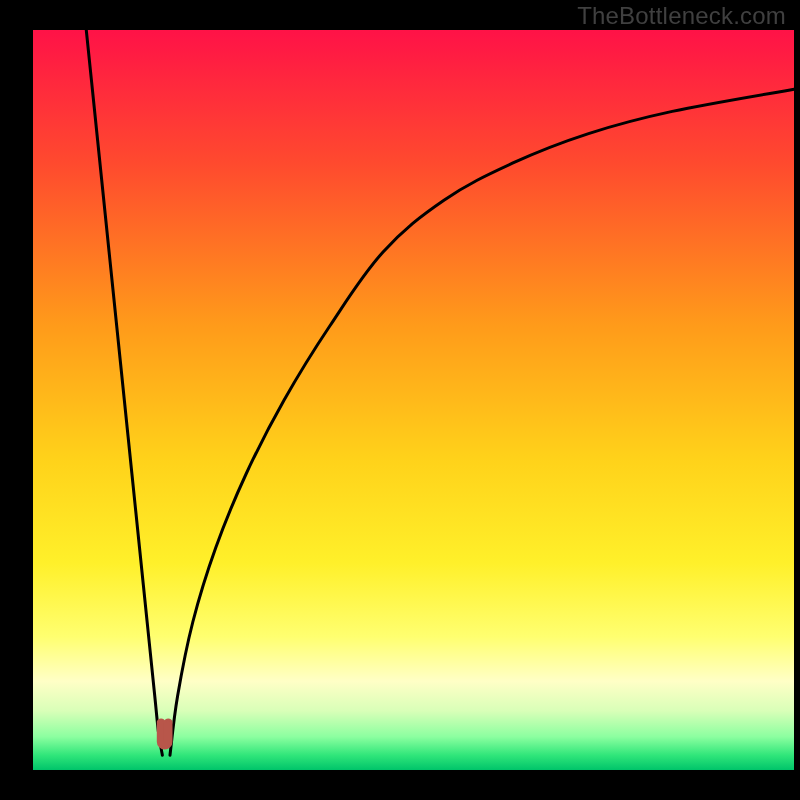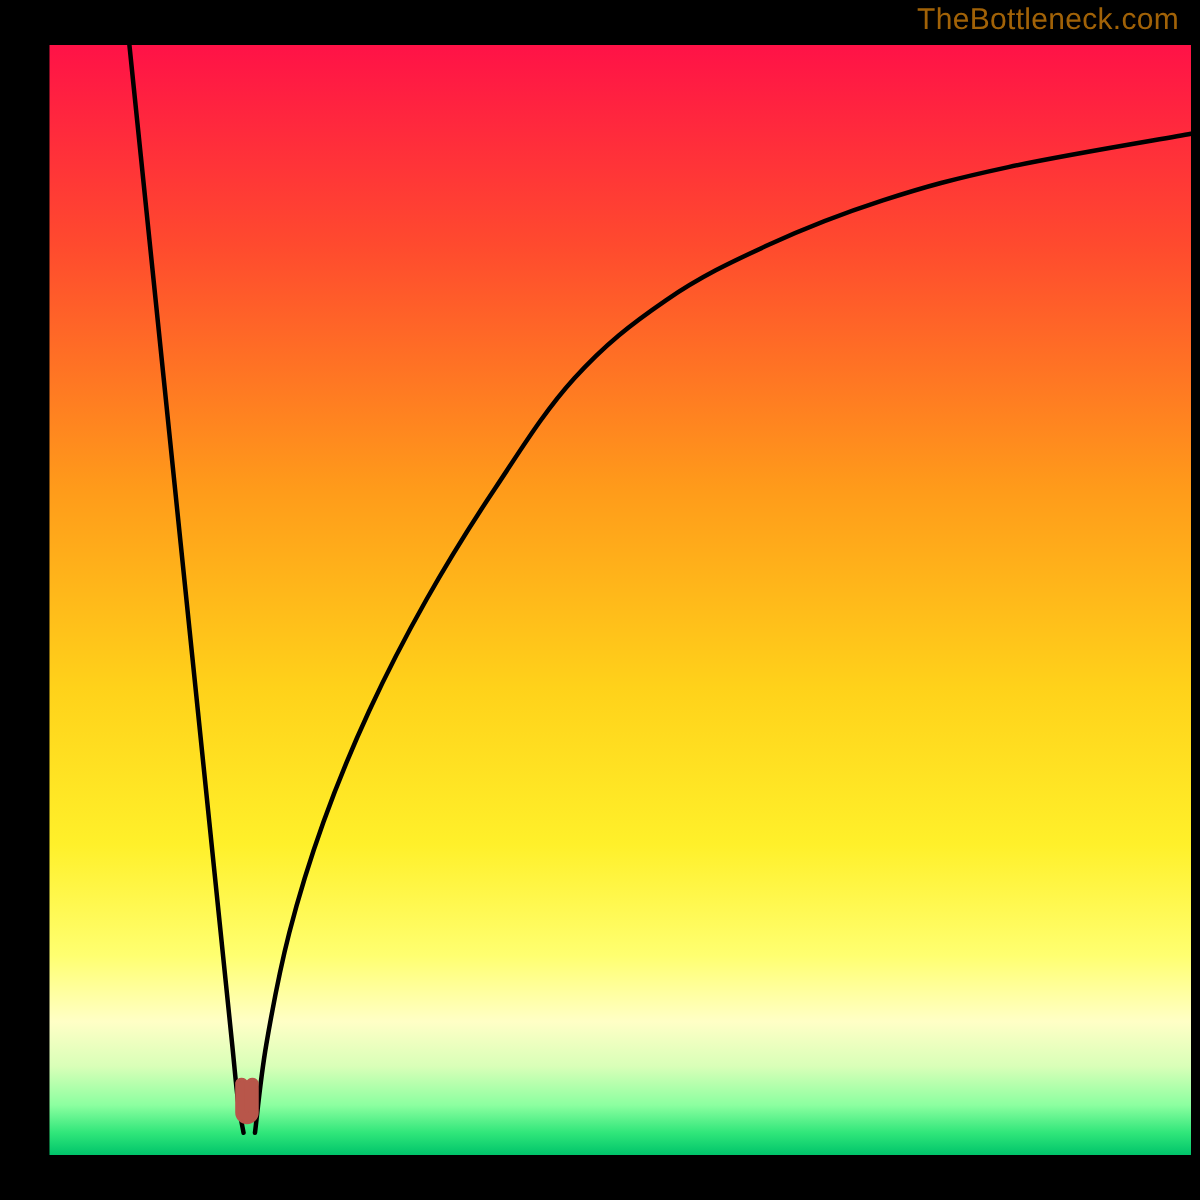--- a/index.html
+++ b/index.html
@@ -13,23 +13,23 @@
   .chart-wrapper {
     width: 800px;
     height: 800px;
     position: relative;
   }
   .watermark {
     position: absolute;
     top: 2px;
     right: 14px;
     font-family: Arial, Helvetica, sans-serif;
-    font-size: 20px;
+    font-size: 24px;
     font-weight: 400;
-    color: #a16207;
+    color: #404040;
     z-index: 10;
     letter-spacing: 0.2px;
   }
   svg {
     display: block;
   }
 </style>
 </head>
 <body>
 

